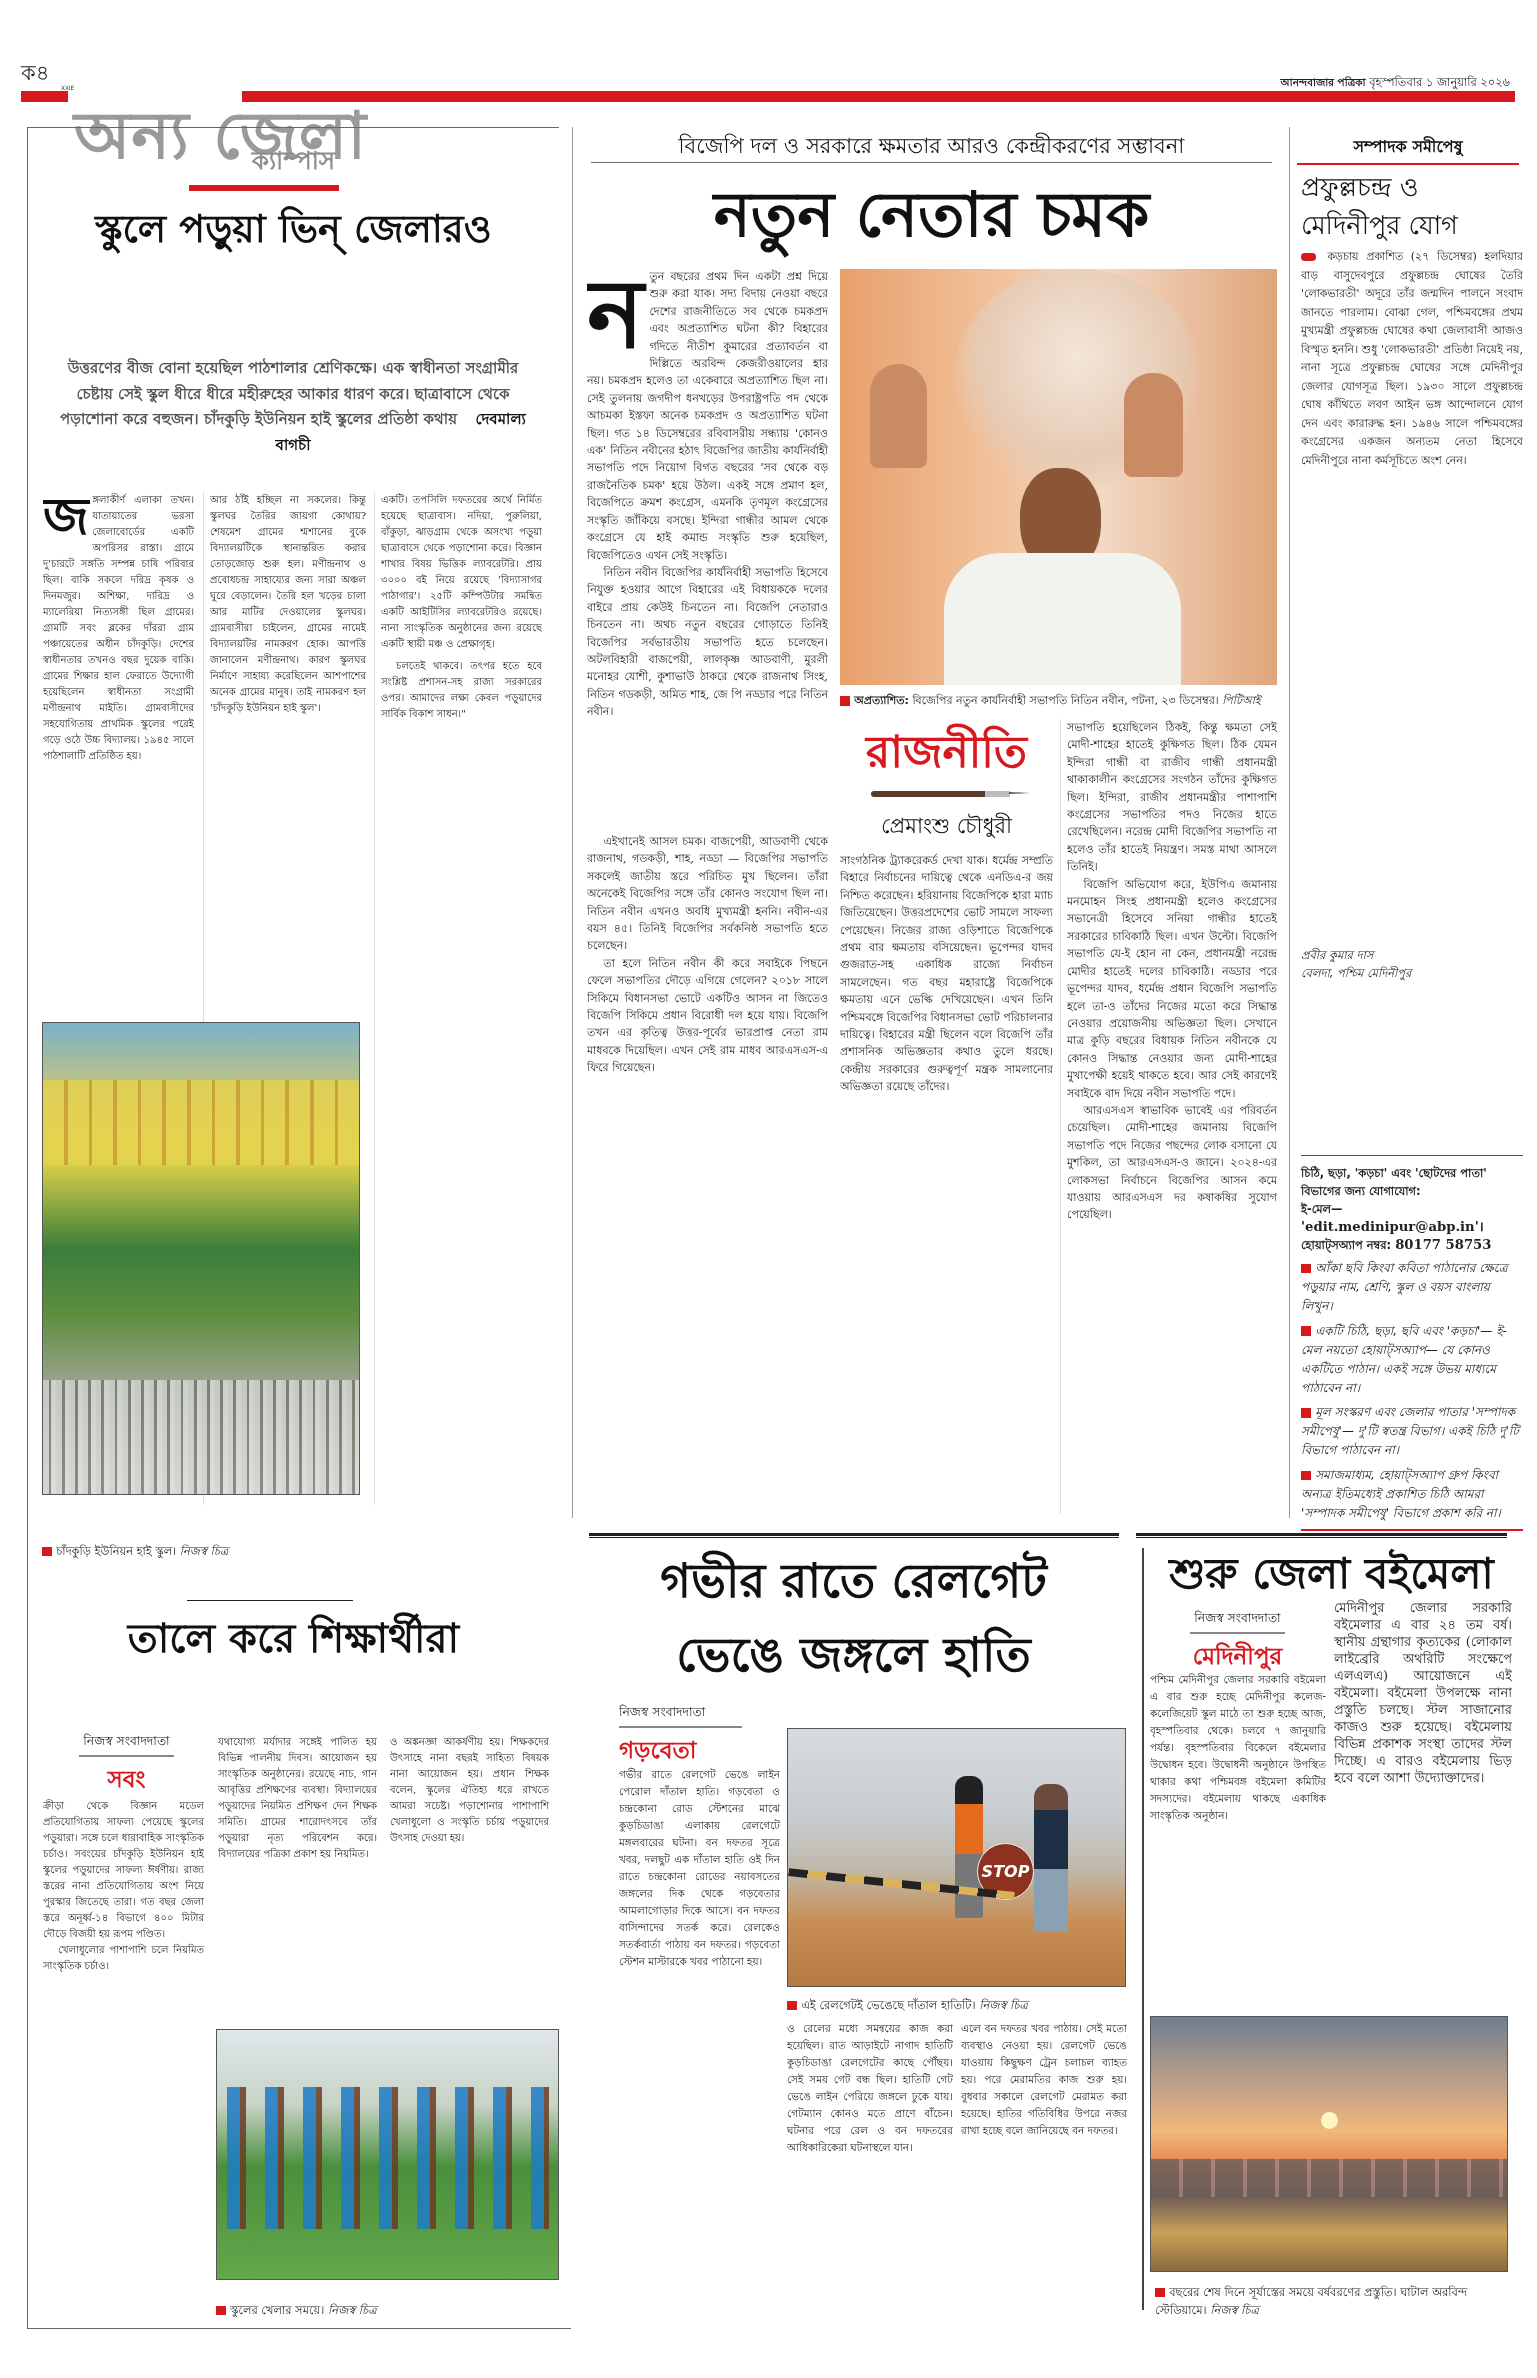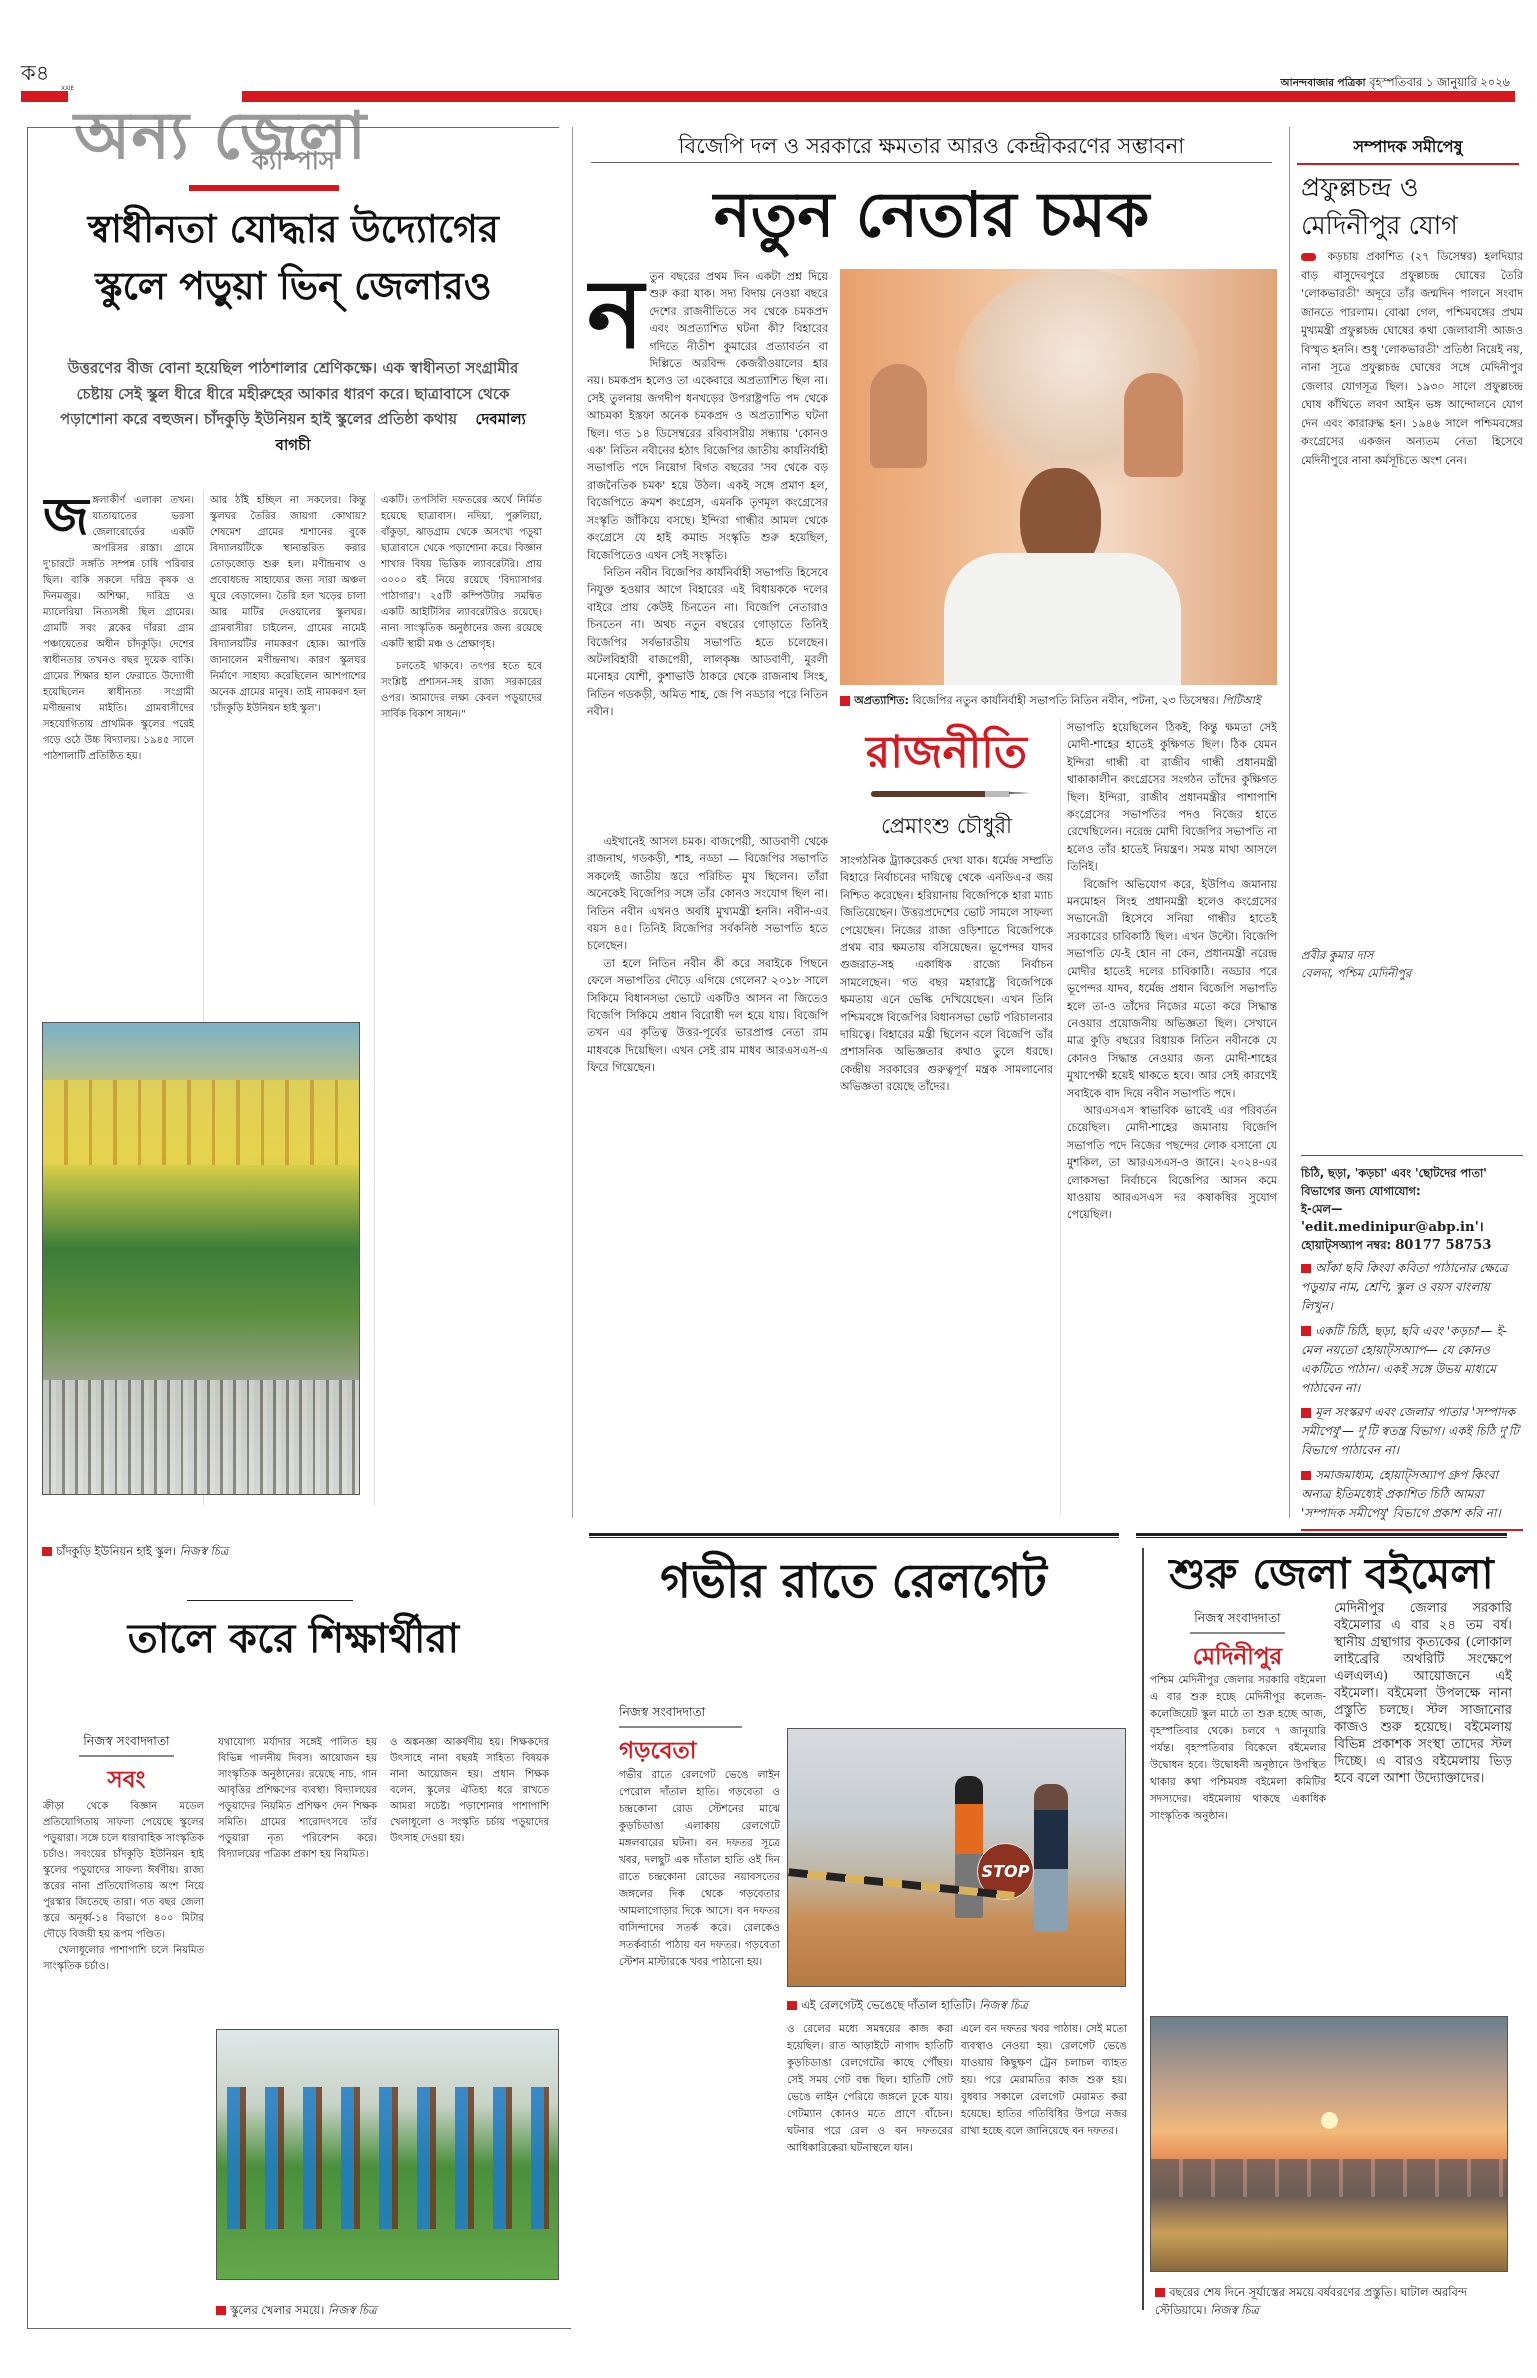--- a/index.html
+++ b/index.html
@@ -30,21 +30,20 @@
 <div class="abs" style="right:28px;top:74px;font-size:11.4px;color:#222;">
   <span style="font-weight:bold;font-size:10.4px;">আনন্দবাজার পত্রিকা</span>
   <span>বৃহস্পতিবার ১ জানুয়ারি ২০২৬</span>
 </div>
 
 <div class="abs" style="left:27.4px;top:127px;width:532px;height:1519px;border:0.9px solid #666;border-right:none;border-bottom:none;"></div>
 
 <div class="abs" style="left:27.4px;width:532px;top:142px;text-align:center;font-size:24.6px;color:#8e8e8e;font-weight:bold;">ক্যাম্পাস</div>
 <div class="abs" style="left:189px;top:185px;width:150px;height:5.7px;background:#d7181f;"></div>
 <div class="abs head-black" style="left:27.4px;width:532px;top:201px;font-size:38px;line-height:57px;">
-  <div>স্বাধীনতা যোদ্ধার উদ্যোগের</div>
   <div>স্কুলে পড়ুয়া ভিন্ জেলারও</div>
 </div>
 <div class="abs" style="left:47px;width:492px;top:356px;font-size:15px;line-height:25.6px;text-align:center;color:#555;font-weight:bold;">
   <span>উত্তরণের বীজ বোনা হয়েছিল পাঠশালার শ্রেণিকক্ষে। এক স্বাধীনতা সংগ্রামীর চেষ্টায় সেই স্কুল ধীরে ধীরে মহীরুহের আকার ধারণ করে। ছাত্রাবাসে থেকে পড়াশোনা করে বহুজন। চাঁদকুড়ি ইউনিয়ন হাই স্কুলের প্রতিষ্ঠা কথায়</span>
   <span style="color:#111;margin-left:13.2px;">দেবমাল্য বাগচী</span>
 </div>
 
 <div class="abs body-text" style="left:43px;top:492px;width:151px;height:530px;overflow:hidden;">
   <span style="float:left;font-size:51px;line-height:49px;font-weight:bold;margin-right:3.8px;color:#111;">জ</span>
   <span>ঙ্গলাকীর্ণ এলাকা তখন। যাতায়াতের ভরসা জেলাবোর্ডের একটি অপরিসর রাস্তা। গ্রামে দু'চারটে সঙ্গতি সম্পন্ন চাষি পরিবার ছিল। বাকি সকলে দরিদ্র কৃষক ও দিনমজুর। অশিক্ষা, দারিদ্র ও ম্যালেরিয়া নিত্যসঙ্গী ছিল গ্রামের। গ্রামটি সবং ব্লকের দাঁররা গ্রাম পঞ্চায়েতের অধীন চাঁদকুড়ি। দেশের স্বাধীনতার তখনও বছর দুয়েক বাকি। গ্রামের শিক্ষার হাল ফেরাতে উদ্যোগী হয়েছিলেন স্বাধীনতা সংগ্রামী মণীন্দ্রনাথ মাইতি। গ্রামবাসীদের সহযোগিতায় প্রাথমিক স্কুলের পরেই গড়ে ওঠে উচ্চ বিদ্যালয়। ১৯৪৫ সালে পাঠশালাটি প্রতিষ্ঠিত হয়।</span>
@@ -161,20 +160,21 @@
 <div class="abs caption" style="left:216px;top:2302px;">
   <span class="sq"></span><span>স্কুলের খেলার সময়ে।</span>
   <i>নিজস্ব চিত্র</i>
 </div>
 <div class="abs" style="left:27.4px;top:2328px;width:544px;height:0.9px;background:#666;"></div>
 <div class="abs" style="left:27.4px;top:1590px;width:0.9px;height:738px;background:#666;"></div>
 
 <div class="abs" style="left:589px;top:1533px;width:530px;height:4.7px;border-top:3.8px solid #222;border-bottom:0.9px solid #222;"></div>
 <div class="abs head-black" style="left:579px;width:549px;top:1544px;font-size:47px;line-height:74px;">
   <div>গভীর রাতে রেলগেট</div>
+  <div>ভেঙে জঙ্গলে হাতি</div>
 </div>
 <div class="abs" style="left:619px;top:1703px;width:123px;">
   <div class="dateline-label" style="text-align:left;">নিজস্ব সংবাদদাতা</div>
   <div class="place" style="text-align:left;">গড়বেতা</div>
 </div>
 <div class="abs body-text" style="left:619px;top:1766px;width:161px;height:587px;overflow:hidden;font-size:10.4px;line-height:17px;">
   <span>গভীর রাতে রেলগেট ভেঙে লাইন পেরোল দাঁতাল হাতি। গড়বেতা ও চন্দ্রকোনা রোড স্টেশনের মাঝে কুড়চিডাঙা এলাকায় রেলগেটে মঙ্গলবারের ঘটনা। বন দফতর সূত্রে খবর, দলছুট এক দাঁতাল হাতি ওই দিন রাতে চন্দ্রকোনা রোডের নয়াবসতের জঙ্গলের দিক থেকে গড়বেতার আমলাগোড়ার দিকে আসে। বন দফতর বাসিন্দাদের সতর্ক করে। রেলকেও সতর্কবার্তা পাঠায় বন দফতর। গড়বেতা স্টেশন মাস্টারকে খবর পাঠানো হয়।</span>
 </div>
 <div class="photo" style="left:787px;top:1728px;width:339px;height:259px;background:linear-gradient(180deg,#d7dbe0 0%,#c7ccd1 35%,#bfb8a8 55%,#c98e55 75%,#b67a43 100%);">
   <div style="position:absolute;left:167px;top:47px;width:28px;height:142px;background:linear-gradient(180deg,#222 0 20%,#e46a1e 20% 55%,#777 55% 100%);border-radius:11.4px 11.4px 1.9px 1.9px;"></div>

